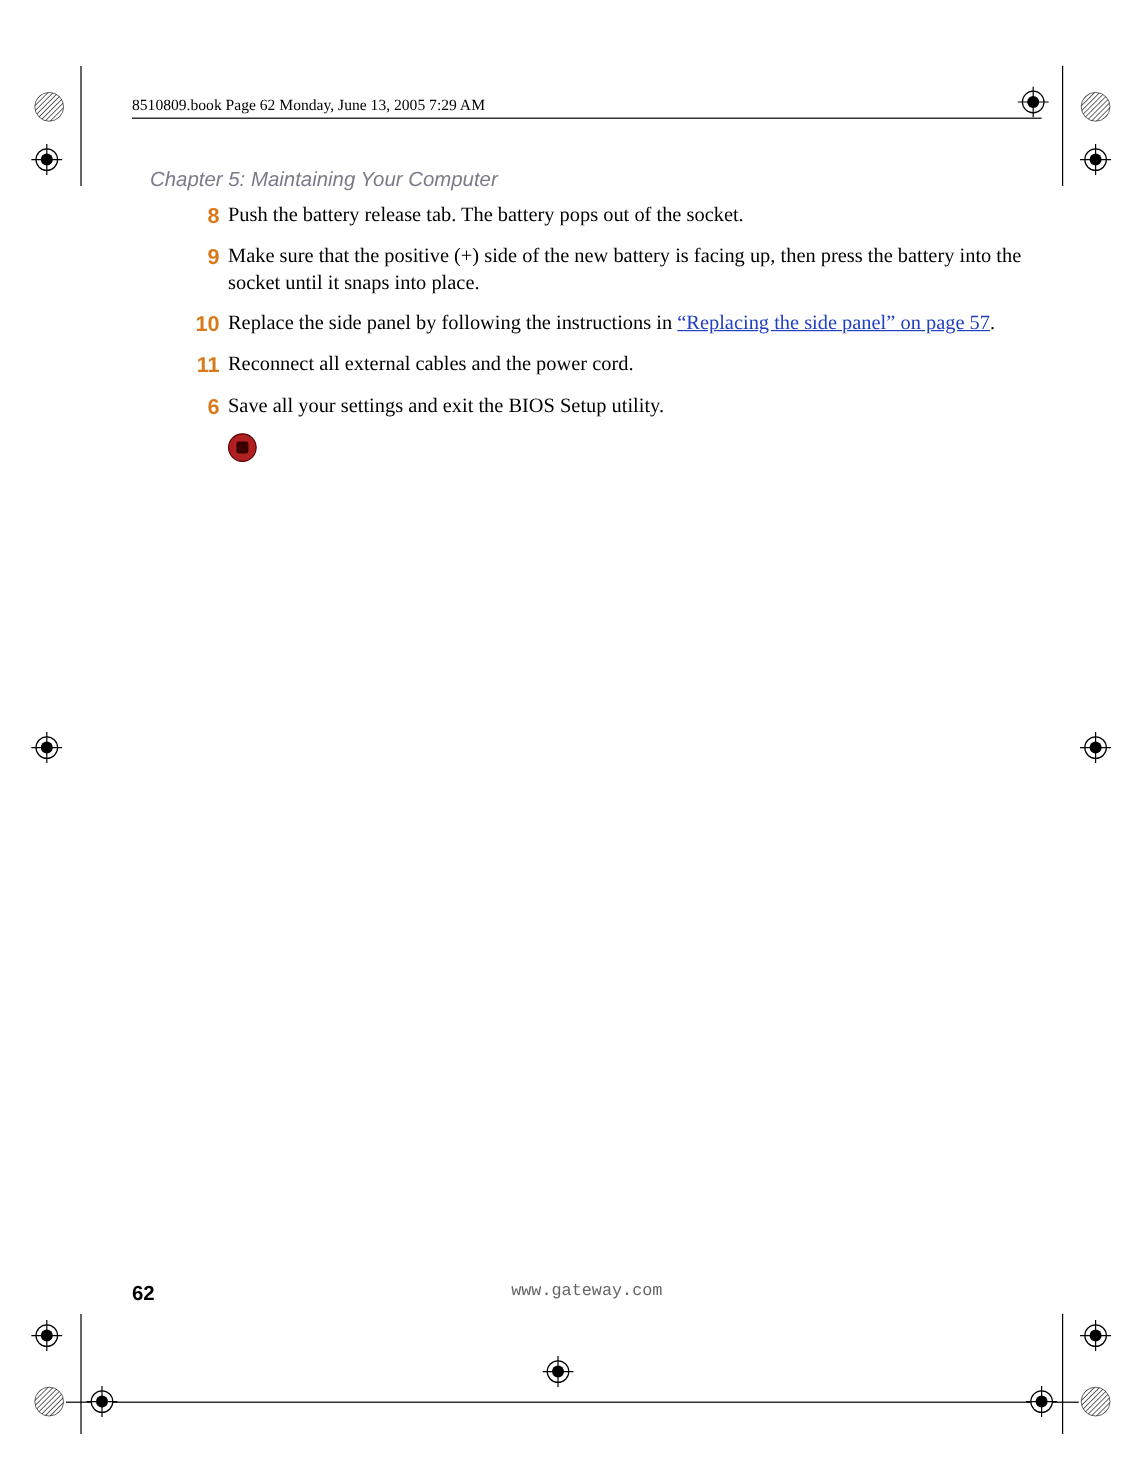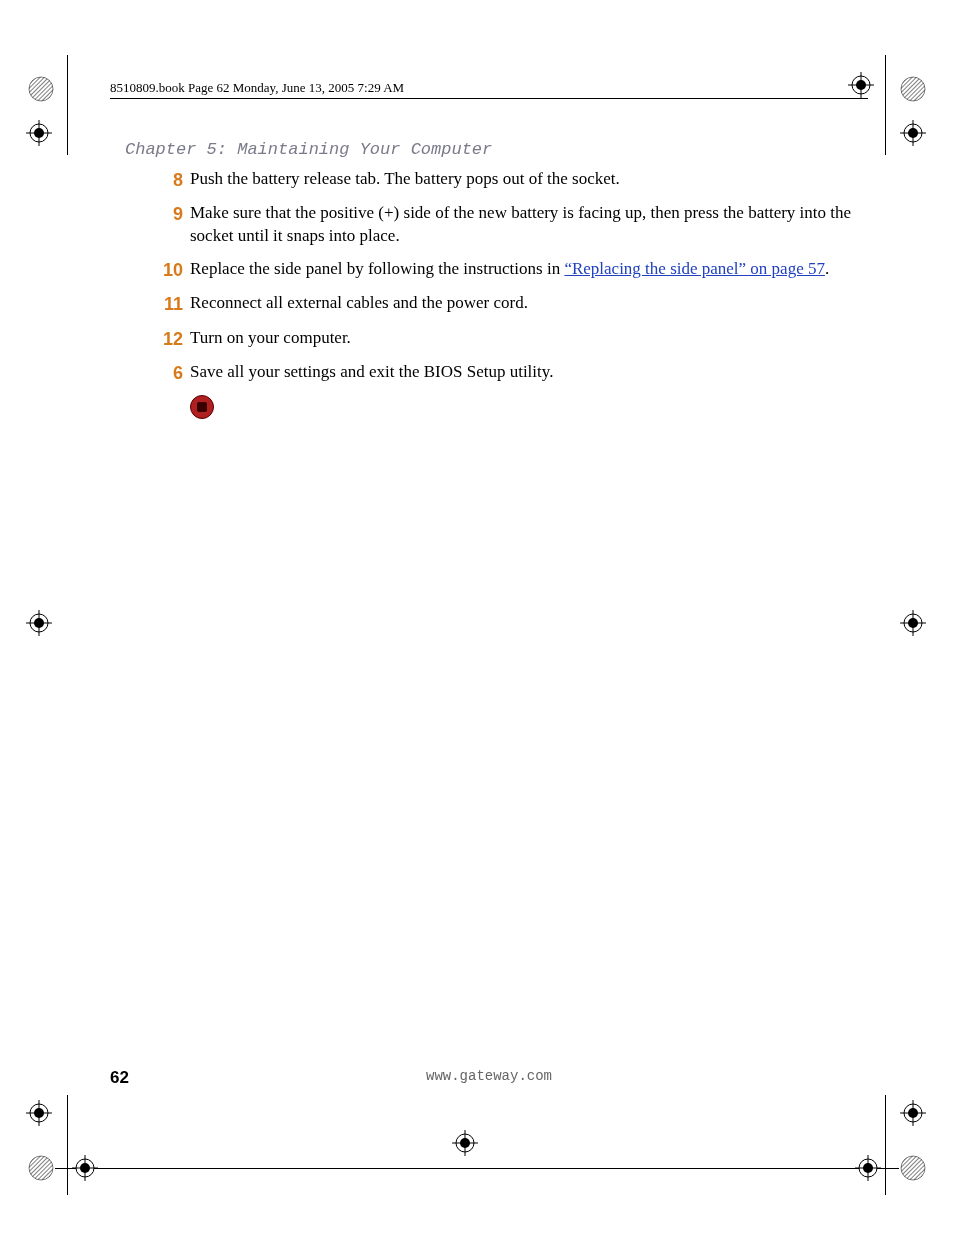--- a/index.html
+++ b/index.html
@@ -33,21 +33,21 @@
     font-family: "Times New Roman", serif;
     color: #000;
   }
   .chapter-title {
     position: absolute;
     left: 125px;
     top: 140px;
     font-style: italic;
     color: #7a7a8a;
     font-size: 17px;
-    font-family: Liberation Mono, monospace;
+    font-family: Liberation Sans, sans-serif;
   }
   .content {
     position: absolute;
     left: 155px;
     top: 168px;
     right: 110px;
   }
   .step {
     display: flex;
     align-items: flex-start;
@@ -293,24 +293,20 @@
       <div class="step-text">
         <span>Replace the side panel by following the instructions in </span><span class="link">“Replacing the side panel” on page 57</span><span>.</span>
       </div>
     </div>
 
     <div class="step">
       <div class="step-num">11</div>
       <div class="step-text">Reconnect all external cables and the power cord.</div>
     </div>
 
-    <div class="step">
-      <div class="step-num">12</div>
-      <div class="step-text">Turn on your computer.</div>
-    </div>
 
 
 
     <div class="step">
       <div class="step-num">6</div>
       <div class="step-text">Save all your settings and exit the BIOS Setup utility.</div>
     </div>
 
     <div class="end-mark-wrap">
       <div class="end-mark">

